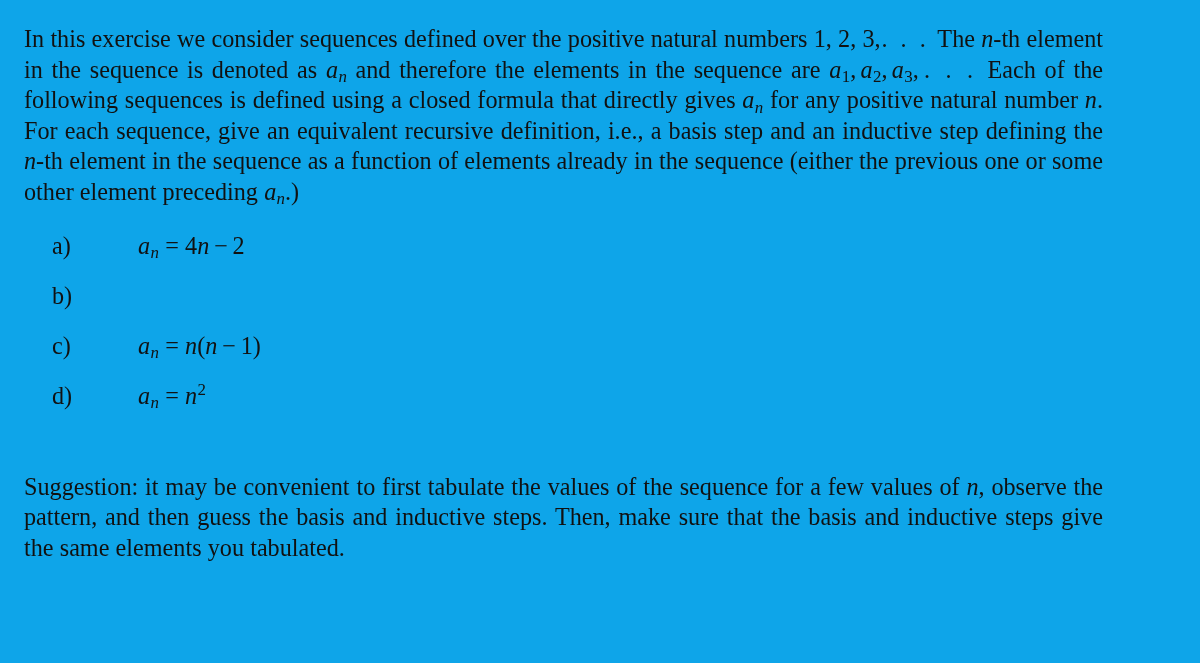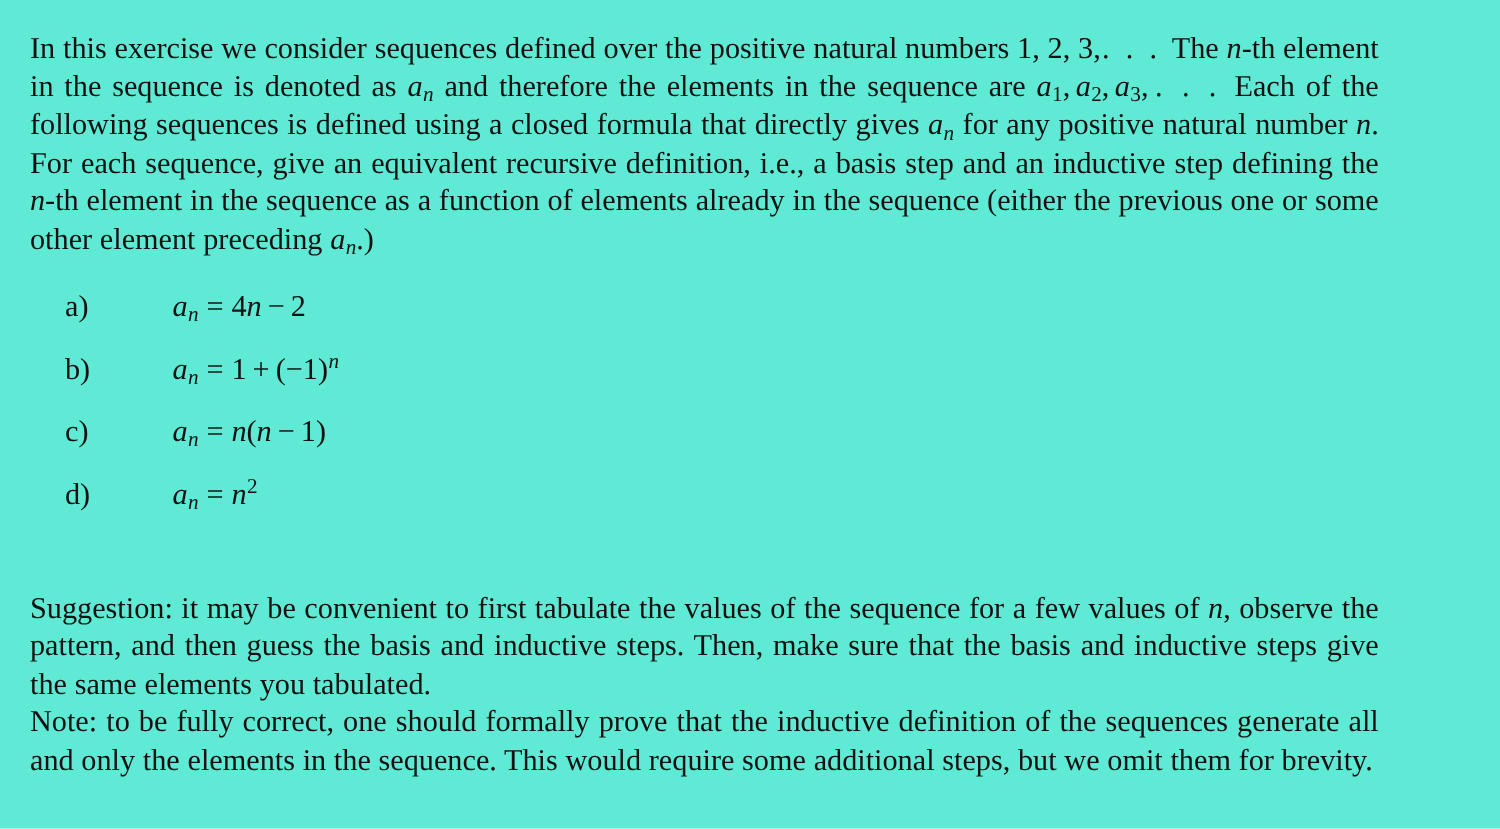--- a/index.html
+++ b/index.html
@@ -14,21 +14,21 @@
     overflow: hidden;
     font-family: "Liberation Serif", "DejaVu Serif", serif;
     color: #111111;
     -webkit-font-smoothing: antialiased;
   }
 
   #page {
     position: relative;
     width: 1200px;
     height: 663px;
-    background: #5eead4;
+    background: #0ea5e9;
     box-sizing: border-box;
     padding: 24px 97px 0 24px;
   }
 
   .para {
     text-align: justify;
     text-align-last: left;
     font-size: 24.2px;
     line-height: 30.6px;
     margin: 0;
@@ -154,34 +154,32 @@
 
   <ul class="eq-list">
 
     <li class="eq-item">
       <span class="eq-label">a)</span>
       <span class="eq-body"><span class="mvar">a</span><sub class="msub">n</sub><span class="meq mop">=</span><span class="mnum">4</span><span class="mvar">n</span><span class="mop">−</span><span class="mnum">2</span></span>
     </li>
 
     <li class="eq-item">
       <span class="eq-label">b)</span>
-      <span class="eq-body"><span class="mvar">a</span><sub class="msub">n</sub><span class="meq mop">=</span><span class="mnum">1</span><span class="mop">+</span><span class="mparen">(</span><span class="mnum">−</span><span class="mnum">1</span><span class="mparen">)</span><sup class="msup">n</sup></span>
     </li>
 
     <li class="eq-item">
       <span class="eq-label">c)</span>
       <span class="eq-body"><span class="mvar">a</span><sub class="msub">n</sub><span class="meq mop">=</span><span class="mvar">n</span><span class="mparen">(</span><span class="mvar">n</span><span class="mop">−</span><span class="mnum">1</span><span class="mparen">)</span></span>
     </li>
 
     <li class="eq-item">
       <span class="eq-label">d)</span>
       <span class="eq-body"><span class="mvar">a</span><sub class="msub">n</sub><span class="meq mop">=</span><span class="mvar">n</span><sup class="msup-num">2</sup></span>
     </li>
 
   </ul>
 
   <div class="gap-after-list"></div>
 
   <p class="para suggestion"><span>Suggestion: it may be convenient to first tabulate the values of the sequence for a few values of </span><span class="mvar">n</span><span>, observe the pattern, and then guess the basis and inductive steps. Then, make sure that the basis and inductive steps give the same elements you tabulated.</span></p>
 
-  <p class="para note">Note: to be fully correct, one should formally prove that the inductive definition of the sequences generate all and only the elements in the sequence. This would require some additional steps, but we omit them for brevity.</p>
 
 </div>
 
 </body></html>

